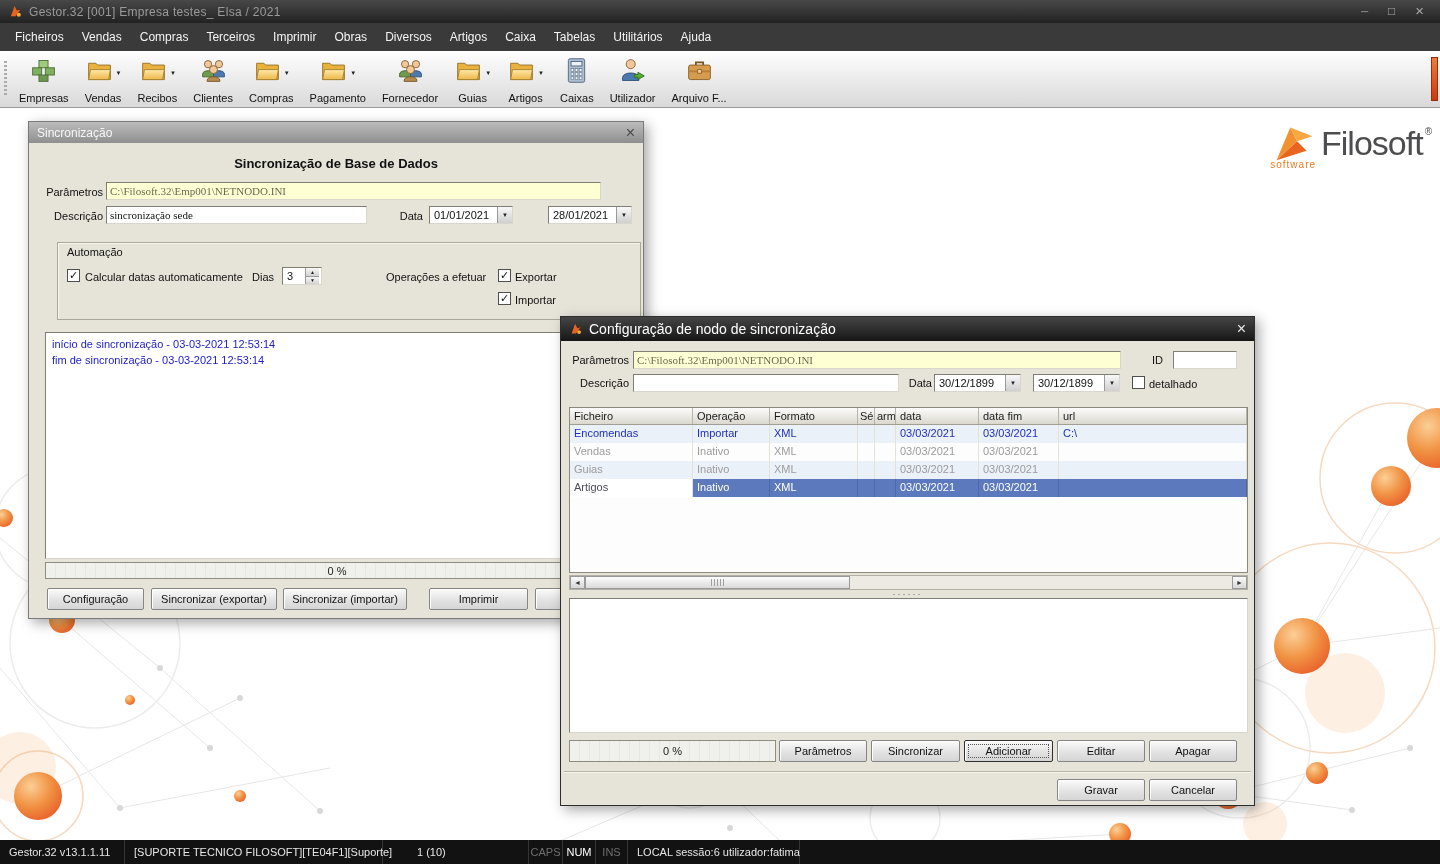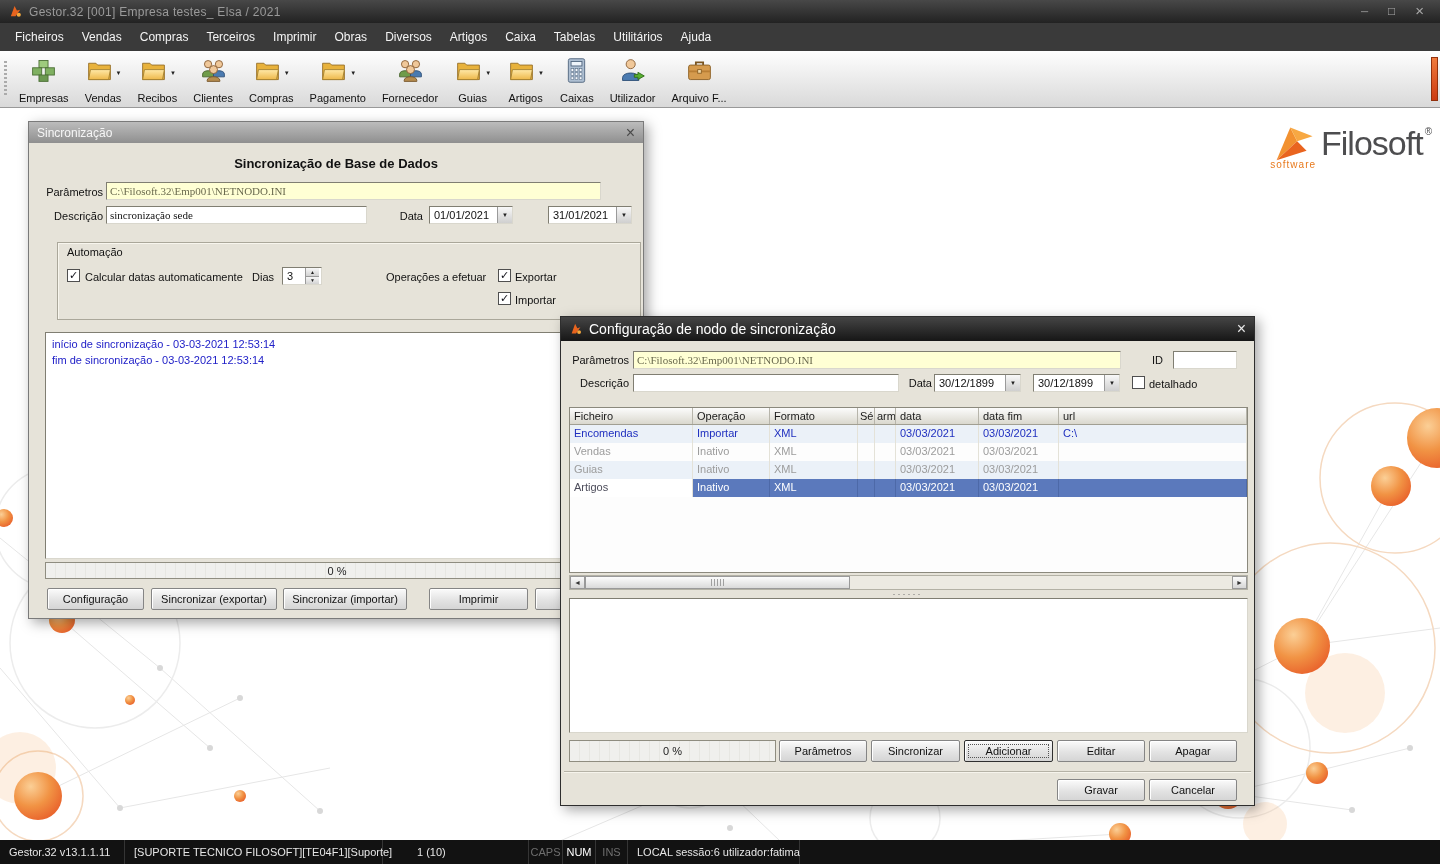--- a/index.html
+++ b/index.html
@@ -400,21 +400,21 @@
         <input class="tinput yellow" style="left: 77px; top: 39px; width: 495px;" readonly="" value="C:\Filosoft.32\Emp001\NETNODO.INI">
 
         <span class="flabel r" style="left:14px;top:66px;width:60px">Descrição</span>
         <input class="tinput" style="left: 77px; top: 63px; width: 261px;" value="sincronização sede">
         <span class="flabel r" style="left:366px;top:66px;width:28px">Data</span>
         <div class="combo" style="left:400px;top:63px;width:84px">
           <span class="cval">01/01/2021</span>
           <span class="cbtn"></span>
         </div>
         <div class="combo" style="left:519px;top:63px;width:84px">
-          <span class="cval">31/01/2021</span>
+          <span class="cval">28/01/2021</span>
           <span class="cbtn"></span>
         </div>
 
         <div class="group" style="left:28px;top:99px;width:584px;height:78px">
           <span class="group-title">Automação</span>
         </div>
         <span class="cb checked" style="left:38px;top:126px"></span>
         <span class="flabel" style="left:56px;top:127px">Calcular datas automaticamente</span>
         <span class="flabel" style="left:223px;top:127px">Dias</span>
         <div class="spinner" style="left:253px;top:124px;width:40px">

